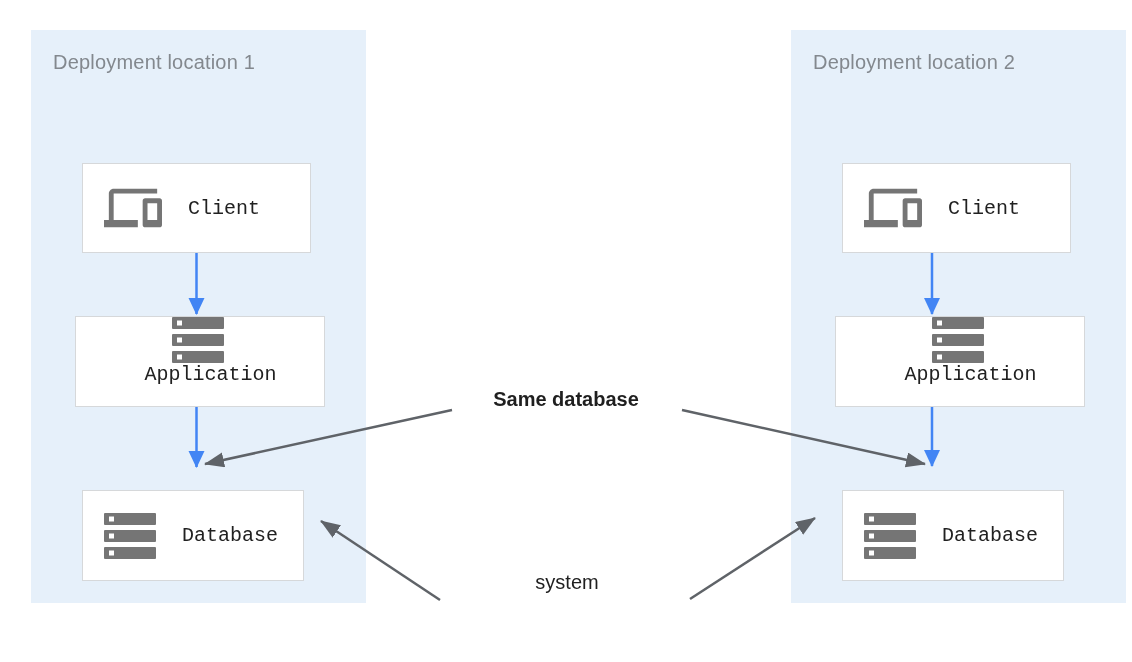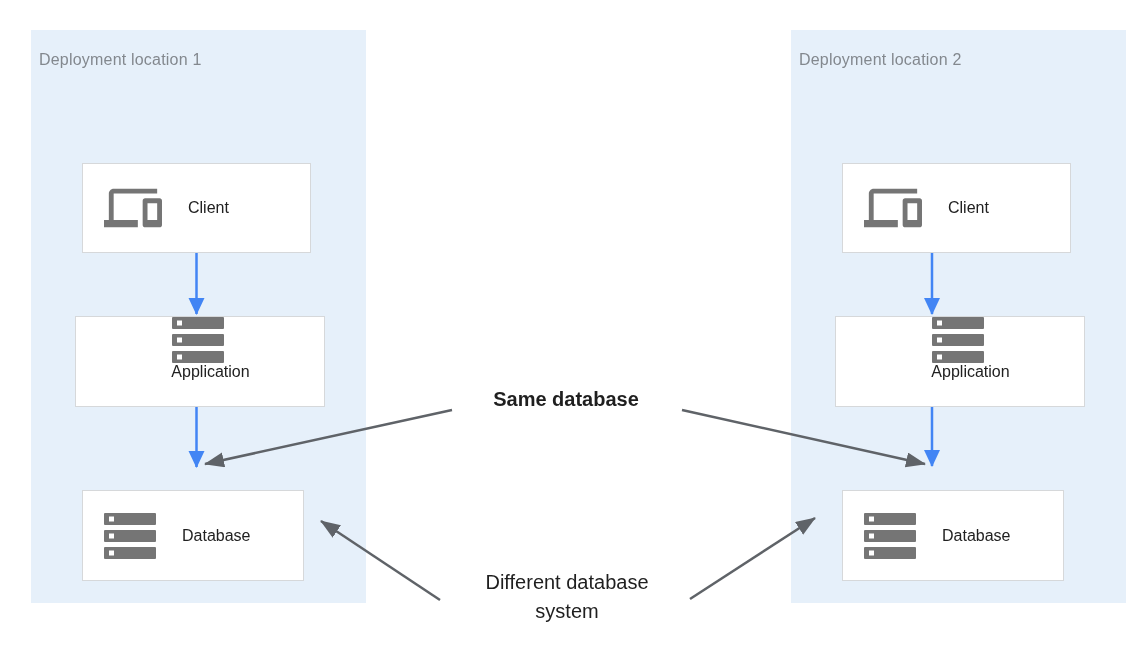--- a/index.html
+++ b/index.html
@@ -25,22 +25,22 @@
   }
   .panel{
     position:absolute;
     width:335px;height:573px;top:30px;
     background:var(--panel-bg);
   }
   .panel-left{left:31px;}
   .panel-right{left:767px;margin-left:24px;}
   .panel-title{
     position:absolute;
-    left:8px;top:21px;
-    font-size:16px;
+    left:22px;top:21px;
+    font-size:20px;
     color:var(--panel-title);
     letter-spacing:.2px;
     white-space:nowrap;
   }
   .node{
     position:absolute;
     background:var(--node-bg);
     border:1px solid var(--node-border);
     display:flex;
     align-items:center;
@@ -49,23 +49,24 @@
   .node-client{left:51px;top:133px;width:229px;height:90px;}
   .node-application{left:44px;top:286px;width:250px;height:91px;flex-direction:column;}
   .node-database{left:51px;top:460px;width:222px;height:91px;}
   .node .icon{
     flex:0 0 auto;
     display:flex;align-items:center;justify-content:center;
     color:var(--icon-gray);
     margin-right:26px;
   }
   .node-label{
-    font-size:16px;
+    font-size:20px;
     color:var(--node-label);
     white-space:nowrap;
+    font-family:Liberation Mono, monospace;
   }
   .arrows{
     position:absolute;left:0;top:0;width:1132px;height:662px;
     pointer-events:none;
   }
   .flow-line{stroke:var(--flow-arrow-blue);stroke-width:2.5;}
   .annot-line{stroke:var(--annotation-arrow-gray);stroke-width:2.5;}
   .marker-blue{fill:var(--flow-arrow-blue);}
   .marker-gray{fill:var(--annotation-arrow-gray);}
   .annotation{
@@ -202,17 +203,16 @@
     <line class="annot-line" x1="682" y1="410" x2="925" y2="464" marker-end="url(#head-gray)"></line>
 
     <line class="annot-line" x1="440" y1="600" x2="321" y2="521" marker-end="url(#head-gray)"></line>
     <line class="annot-line" x1="690" y1="599" x2="815" y2="518" marker-end="url(#head-gray)"></line>
   </svg>
 
   <div class="annotation annotation-same">
     <div>Same database</div>
   </div>
   <div class="annotation annotation-diff">
-    <div>Different database</div>
     <div>system</div>
   </div>
 
 </div>
 
 </body></html>

